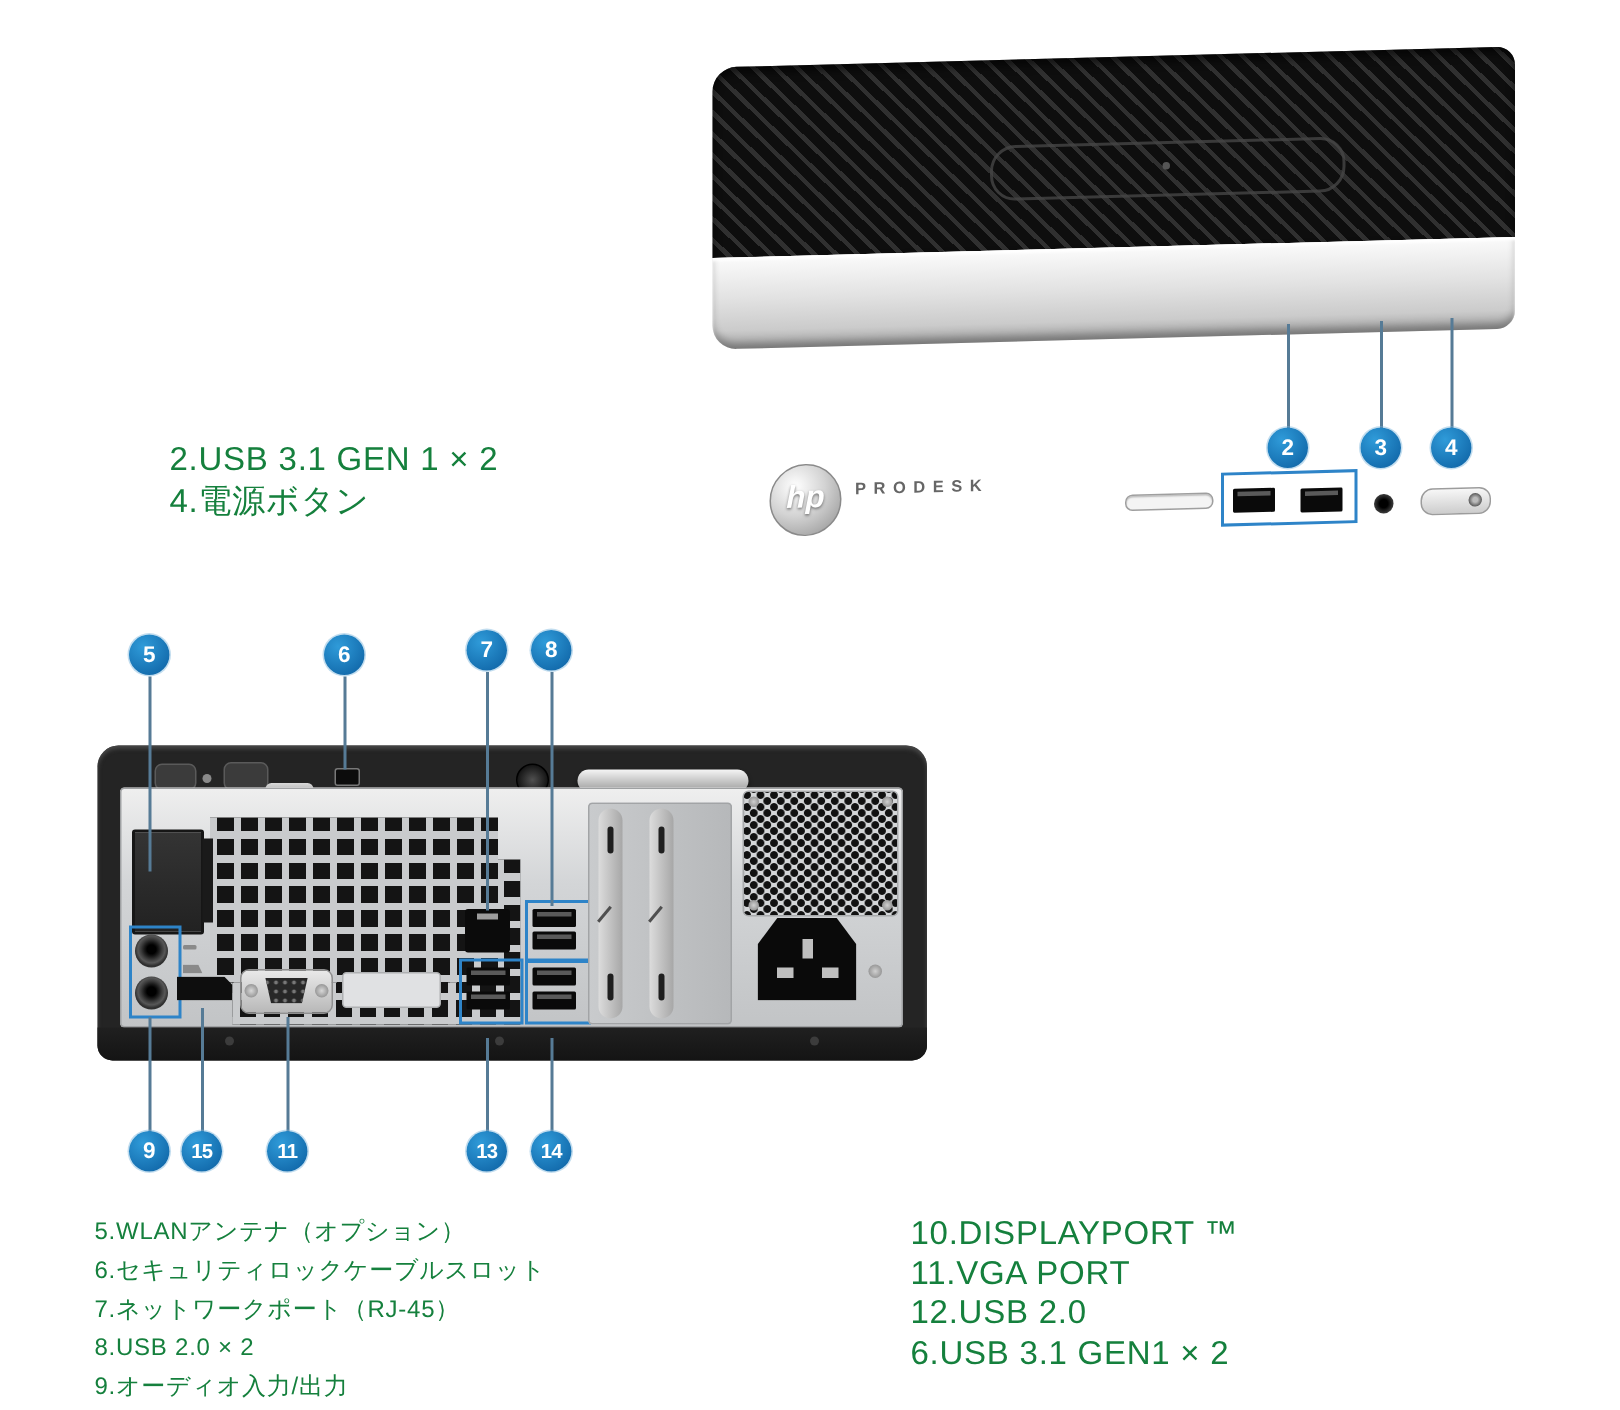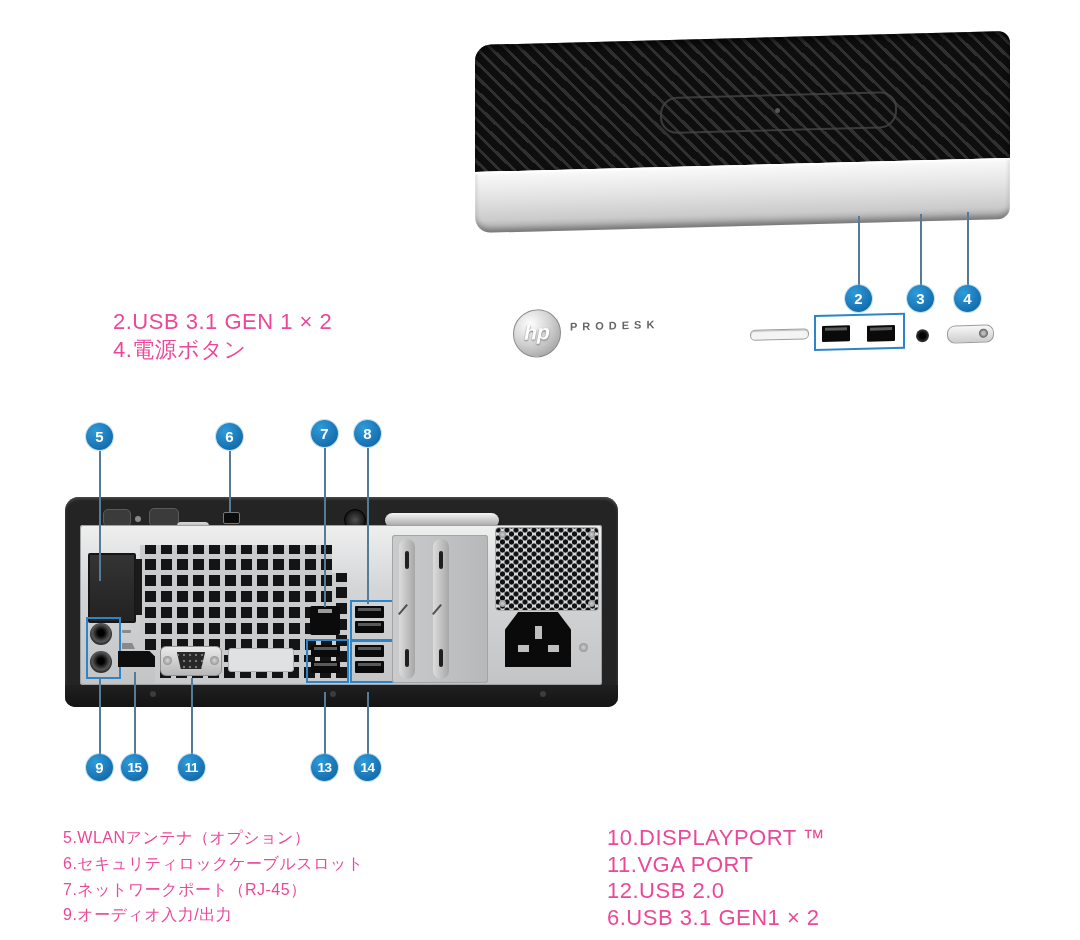--- a/index.html
+++ b/index.html
@@ -8,21 +8,21 @@
 
   
   .callout{position:absolute;width:27px;height:27px;border-radius:50%;
     background:radial-gradient(circle at 35% 30%, #2f9bd9, #146dae 75%);
     color:#fff;font-weight:bold;font-size:15px;line-height:27px;text-align:center;
     box-shadow:0 0 0 1px rgba(120,180,220,.45);z-index:6;}
   .callout.two{font-size:13.5px;letter-spacing:-0.5px;}
   .leader{position:absolute;width:2px;background:#567b96;z-index:5;}
 
   
-  .legend{position:absolute;color:#ec4899;letter-spacing:.5px;z-index:4;margin-top:16px;}
+  .legend{position:absolute;color:#15803d;letter-spacing:.5px;z-index:4;}
   #front-legend{left:113px;top:292px;font-size:22px;line-height:27.5px;}
   #rear-legend-left{left:63px;top:809px;font-size:16px;line-height:25.8px;}
   #rear-legend-right{left:607px;top:809px;font-size:22px;line-height:26.5px;}
 
   
   #front-device{position:absolute;left:475px;top:45px;width:535px;height:188px;
     transform:skewY(-1.5deg);transform-origin:0 0;z-index:1;}
   #f-bezel{position:absolute;left:0;top:0;width:535px;height:127px;
     background:repeating-linear-gradient(45deg,#0e0e0e 0 7px,#303030 7px 10px);
     border-radius:16px 12px 0 0;box-shadow:inset 0 4px 6px rgba(0,0,0,.6);}
@@ -287,20 +287,21 @@
   <div class="callout" style="left:86px;top:754px;">9</div>
   <div class="callout two" style="left:121px;top:754px;">15</div>
   <div class="callout two" style="left:178px;top:754px;">11</div>
   <div class="callout two" style="left:311px;top:754px;">13</div>
   <div class="callout two" style="left:354px;top:754px;">14</div>
 
   <div id="rear-legend-left" class="legend">
     <div>5.WLANアンテナ（オプション）</div>
     <div>6.セキュリティロックケーブルスロット</div>
     <div>7.ネットワークポート（RJ-45）</div>
+    <div>8.USB 2.0 × 2</div>
     <div>9.オーディオ入力/出力</div>
   </div>
   <div id="rear-legend-right" class="legend">
     <div>10.DISPLAYPORT ™</div>
     <div>11.VGA PORT</div>
     <div>12.USB 2.0</div>
     <div>6.USB 3.1 GEN1 × 2</div>
   </div>
 
 </div>

